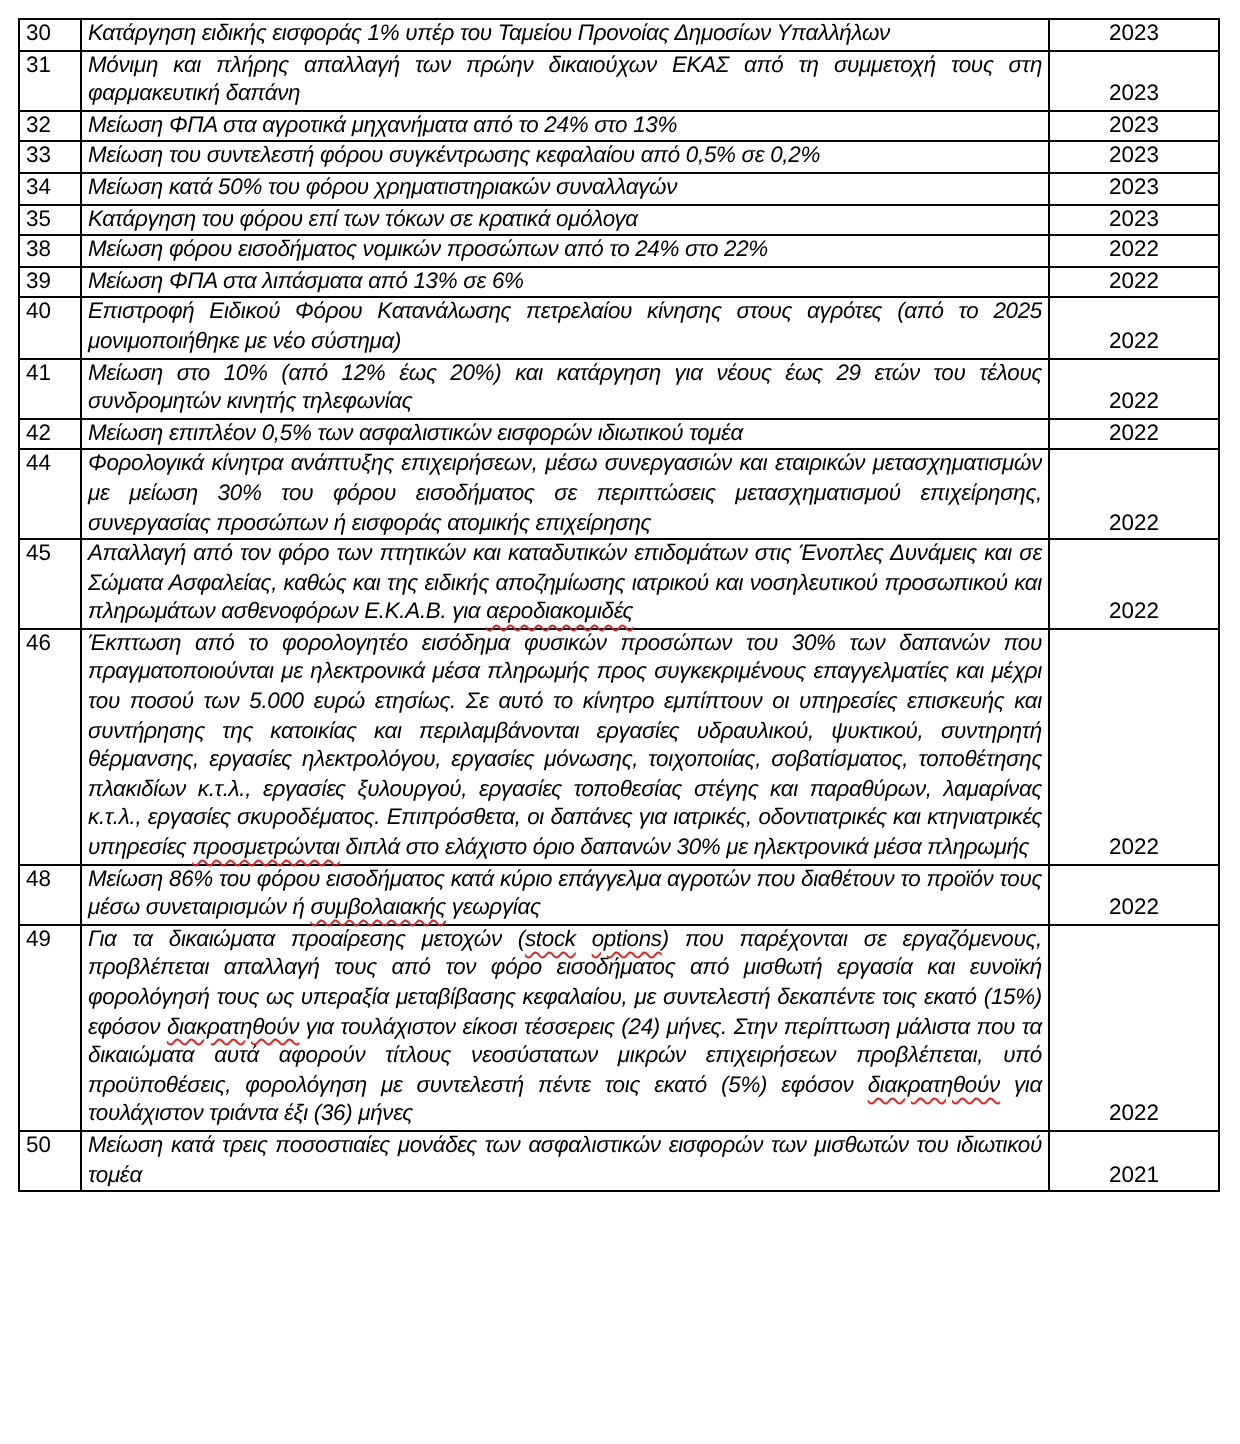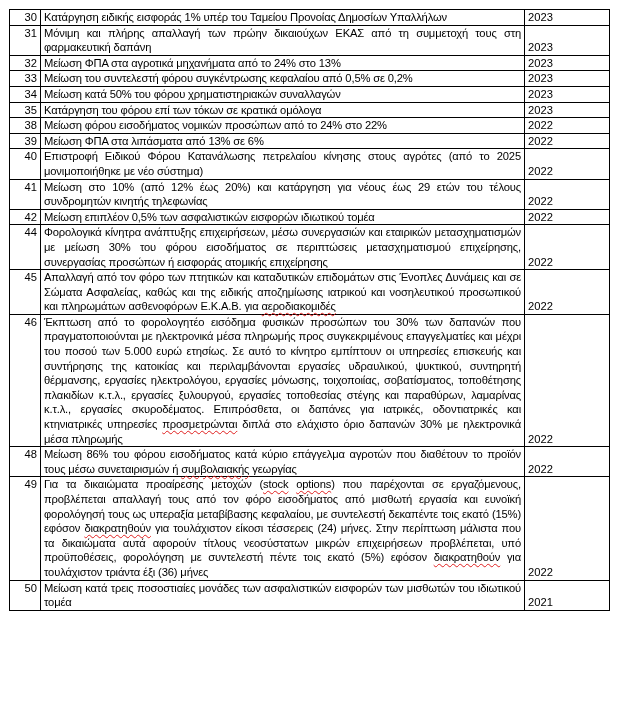--- a/index.html
+++ b/index.html
@@ -4,23 +4,23 @@
 <style>
   html, body { margin: 0; padding: 0; background: #ffffff; }
   body { width: 620px; height: 722px; position: relative; overflow: hidden;
          font-family: "Liberation Sans", "DejaVu Sans", sans-serif; color: #000; }
   table.measures {
     position: absolute; left: 9px; top: 9px;
     width: 601px; border-collapse: collapse; table-layout: fixed;
     font-size: 11.2px; line-height: 14.6px;
   }
   table.measures td { border: 1px solid #000; padding: 0 3px; vertical-align: top; }
-  td.num { width: 24px; text-align: right; padding-right: 5px; }
-  td.desc { text-align: justify; text-align-last: left; padding-left: 4px; padding-right: 5px; letter-spacing: -0.15px; }
-  td.year { width: 78px; text-align: left; vertical-align: bottom !important; padding-right: 3px; }
+  td.num { width: 24px; padding-right: 5px; }
+  td.desc { text-align: justify; text-align-last: left; padding-left: 4px; padding-right: 5px; letter-spacing: -0.15px; font-style: italic; }
+  td.year { width: 78px; text-align: center; vertical-align: bottom !important; padding-right: 3px; }
   .sp { text-decoration: underline wavy #e02020; text-decoration-thickness: 1px; text-underline-offset: 2px; }
 </style>
 </head>
 <body>
 
 <table class="measures">
   <tbody id="rows">
       <tr>
     <td class="num">30</td>
     <td class="desc"><span>Κατάργηση ειδικής εισφοράς 1% υπέρ του Ταμείου Προνοίας Δημοσίων Υπαλλήλων</span></td>

